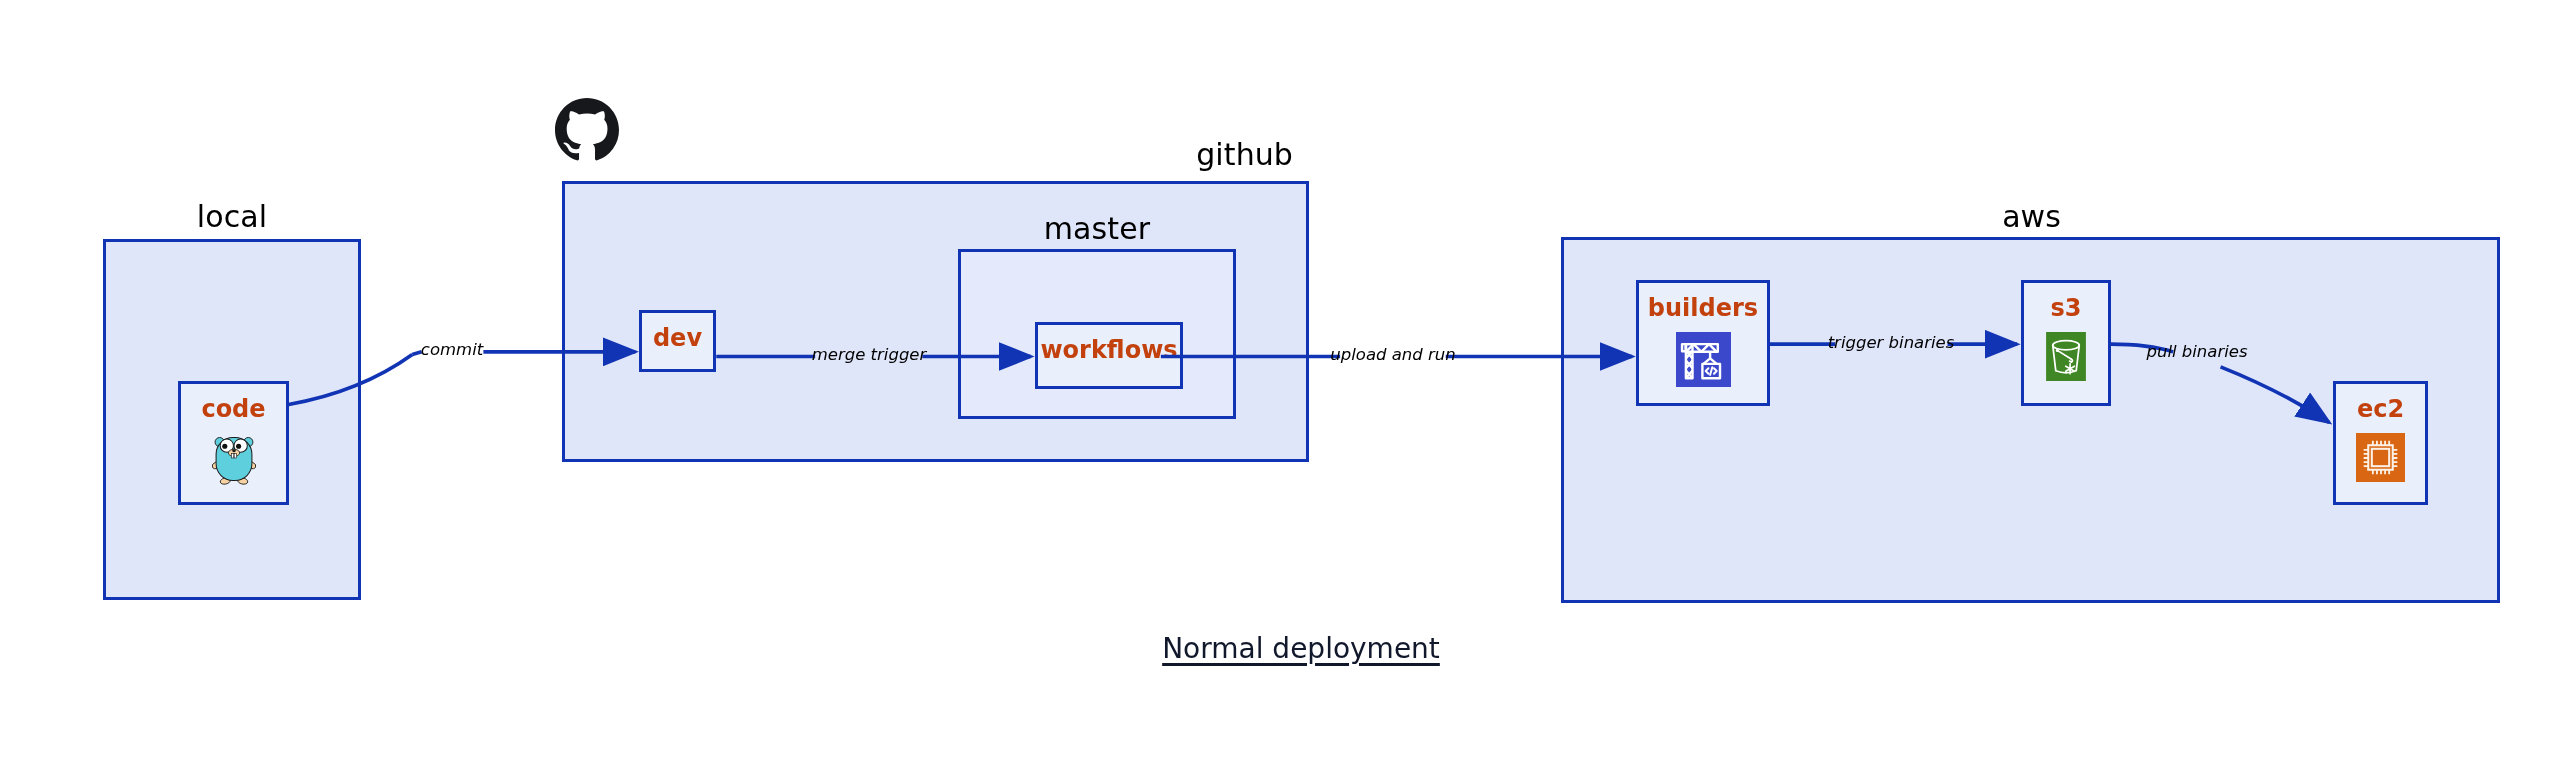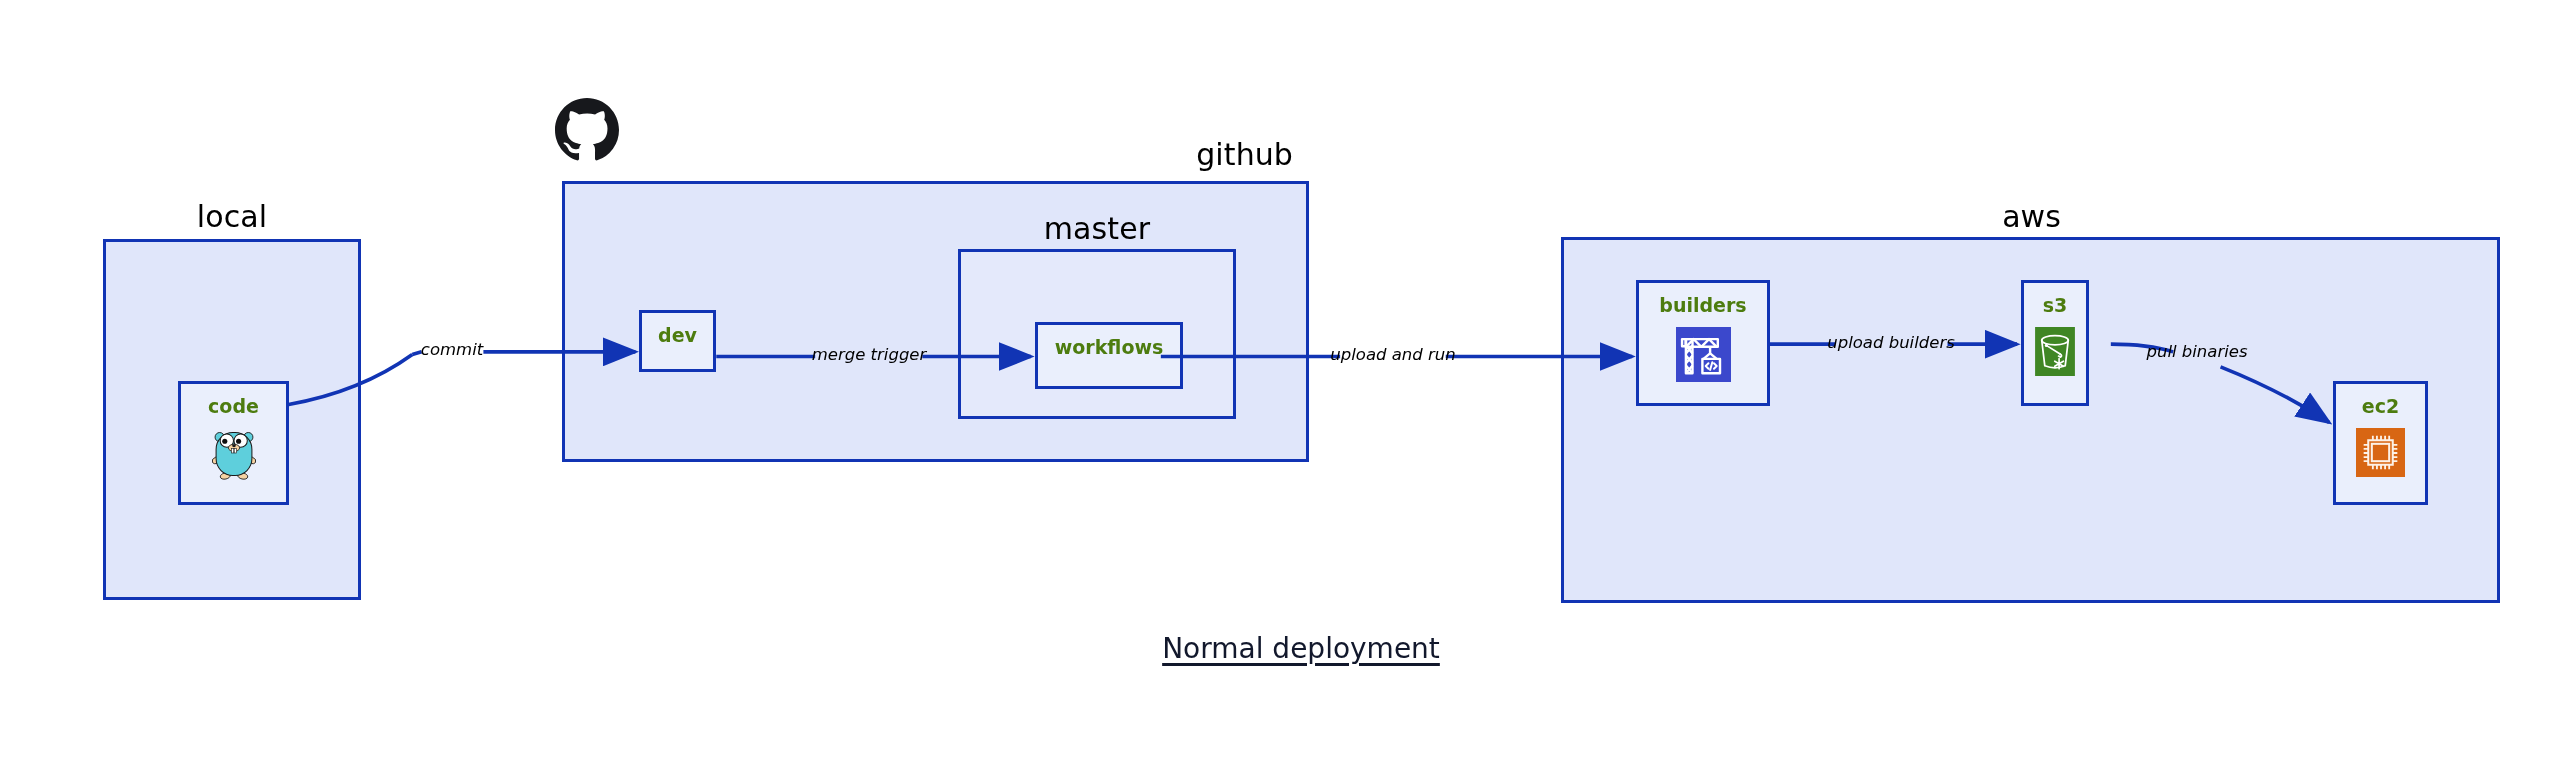--- a/index.html
+++ b/index.html
@@ -44,22 +44,22 @@
   .node {
     position: absolute;
     background: #eaeffc;
     border: 3.1px solid #1134b4;
     box-sizing: border-box;
     display: flex;
     flex-direction: column;
     align-items: center;
   }
   .node-label {
-    color: #4d7c0f;
-    font-size: 19px;
+    color: #c2410c;
+    font-size: 24px;
     font-weight: 700;
     line-height: 1;
     white-space: nowrap;
     margin-top: 13.4px;
   }
   .node-icon {
     margin-top: 11.3px;
     display: block;
   }
 
@@ -185,21 +185,21 @@
         </g>
         <g fill="none" stroke="#ffffff" stroke-width="3.6" stroke-linecap="round" stroke-linejoin="round">
           <path d="M59 66 L54 71 L59 76"></path>
           <path d="M69 66 L74 71 L69 76"></path>
           <path d="M66 64 L62 78"></path>
         </g>
       </svg>
     </span>
   </div>
 
-  <div class="node" style="left:2021px; top:280px; width:68px; height:126px;">
+  <div class="node" style="left:2021px; top:280px; width:90px; height:126px;">
     <span class="node-label">s3</span>
     <span class="node-icon">
       <svg width="40" height="49" viewBox="0 0 78 96">
         <rect width="78" height="96" fill="#3f8624"></rect>
         <g fill="none" stroke="#ffffff" stroke-width="3.4" stroke-linecap="round" stroke-linejoin="round">
           <ellipse cx="39" cy="26" rx="26" ry="9"></ellipse>
           <path d="M13 26 L19 76 Q39 84 59 76 L65 26"></path>
 
           <path d="M22 36 L49 53"></path>
           <circle cx="22" cy="36" r="3" fill="#ffffff" stroke="none"></circle>
@@ -253,19 +253,19 @@
       <path d="M3780 668 L3915 668" marker-end="url(#ah)"></path>
 
       <path d="M4097 668 Q4170 668 4218 683"></path>
       <path d="M4310 712 Q4430 760 4521 820" marker-end="url(#ah)"></path>
     </g>
   </svg>
 
   <div class="edge-label" style="left:452px; top:350px;">commit</div>
   <div class="edge-label" style="left:869px; top:355px;">merge trigger</div>
   <div class="edge-label" style="left:1393px; top:355px;">upload and run</div>
-  <div class="edge-label" style="left:1891px; top:343px;">upload builders</div>
+  <div class="edge-label" style="left:1891px; top:343px;">trigger binaries</div>
   <div class="edge-label" style="left:2197px; top:352px;">pull binaries</div>
 
   <div class="diagram-title" style="left:1301px; top:635px;">Normal deployment</div>
 
 </div>
 
 
 </body></html>

